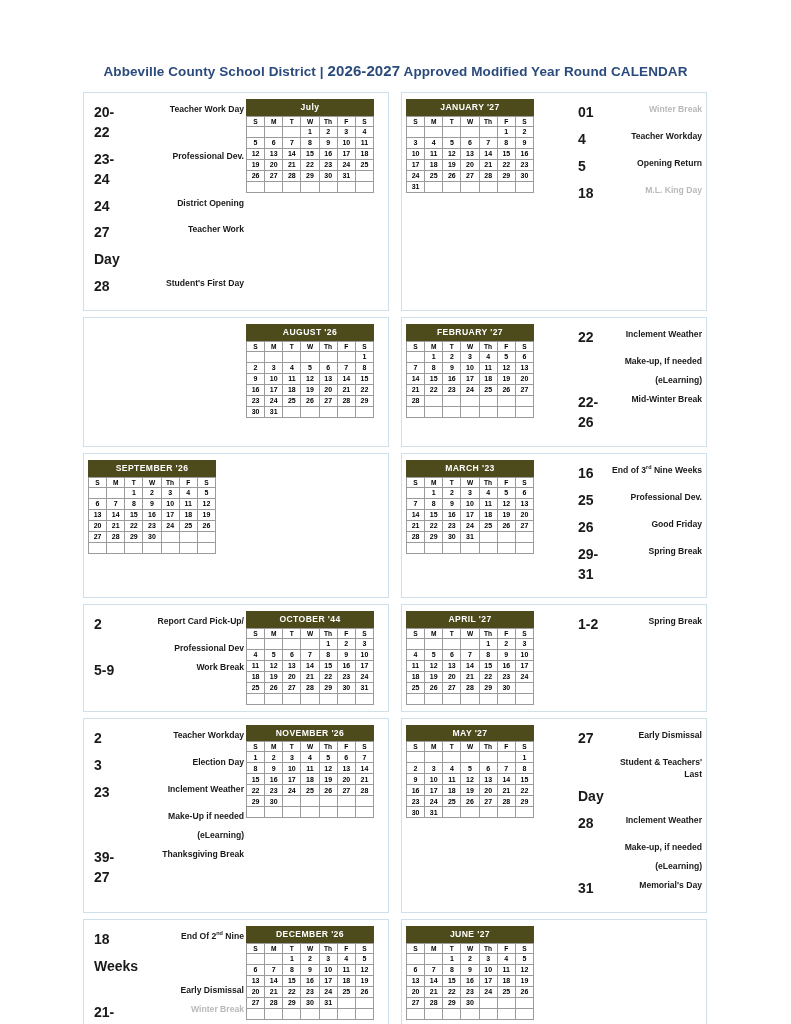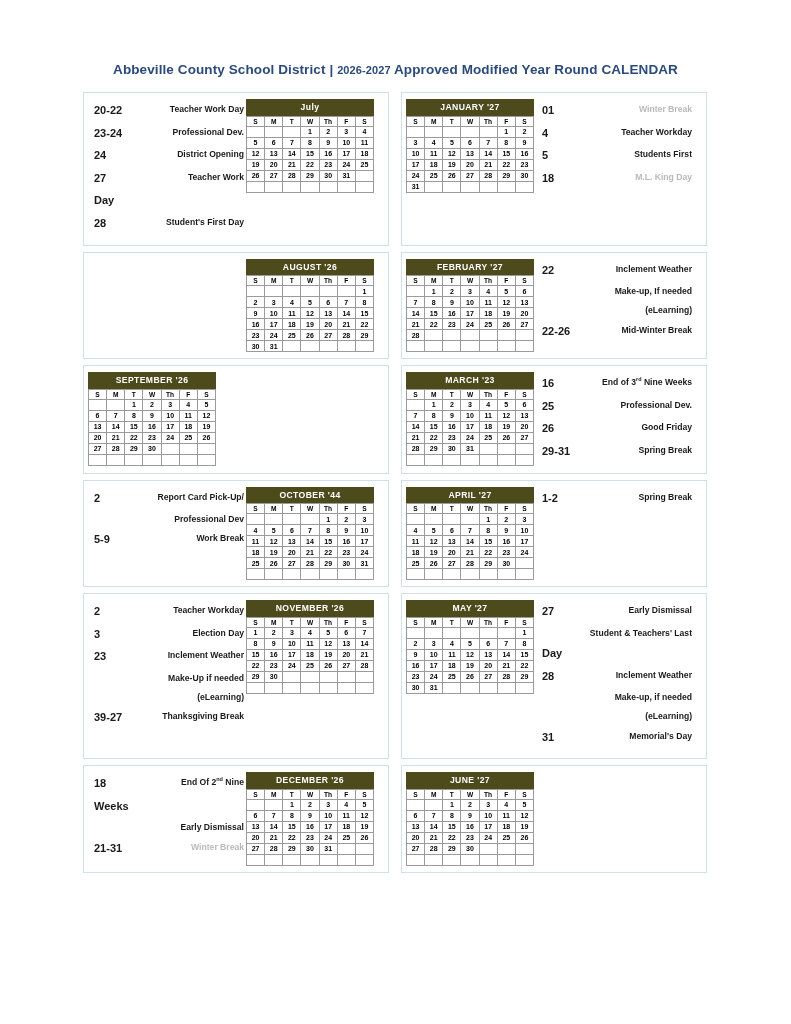--- a/index.html
+++ b/index.html
@@ -14,21 +14,21 @@
 
   .title{
     position:absolute;left:0;top:62px;width:791px;
     text-align:center;
     font-size:13.5px;font-weight:bold;
     color:#2b4a7d;
     letter-spacing:.1px;
     white-space:nowrap;
   }
   .title .sep{font-weight:bold;color:#2b4a7d;}
-  .title .yr{font-size:11px;}
+  .title .yr{font-size:15px;}
 
   .grid{
     position:absolute;left:83px;top:92px;
     width:625px;
   }
   .row{display:flex;gap:12px;margin-bottom:6px;}
   .panel{
     width:306px;
     border:1px solid #cfe0ea;
     background:#ffffff;
@@ -39,24 +39,24 @@
   .cal-wrap{flex:0 0 auto;}
 
   
   .notes{
     font-size:8.6px;
     line-height:1.42;
     color:#1a1a1a;
     padding-top:4px;
   }
   .notes.left{width:150px;padding-left:6px;padding-right:2px;}
-  .notes.right{width:150px;padding-left:8px;}
+  .notes.right{width:150px;padding-left:8px;margin-left:36px;}
   .note{display:flex;margin-bottom:7px;}
   .note .d{
-    flex:0 0 34px;font-weight:bold;font-size:11px;
+    flex:0 0 34px;font-weight:bold;font-size:14px;
   }
   .note .t{
     flex:1;font-weight:bold;font-size:8.6px;text-align:right;
   }
   .note .t.gray{font-weight:bold;color:#b9b9b9;}
 
   
   table.cal{
     border-collapse:collapse;
     width:128px;
@@ -297,21 +297,21 @@
             <div class="note">
               <span class="d">01</span>
               <span class="t gray">Winter Break</span>
             </div>
             <div class="note">
               <span class="d">4</span>
               <span class="t">Teacher Workday</span>
             </div>
             <div class="note">
               <span class="d">5</span>
-              <span class="t">Students First</span>
+              <span class="t">Opening Return</span>
             </div>
             <div class="note">
               <span class="d">18</span>
               <span class="t gray">M.L. King Day</span>
             </div>
           </div>
       </div>
     </div>
 
     <div class="row">

